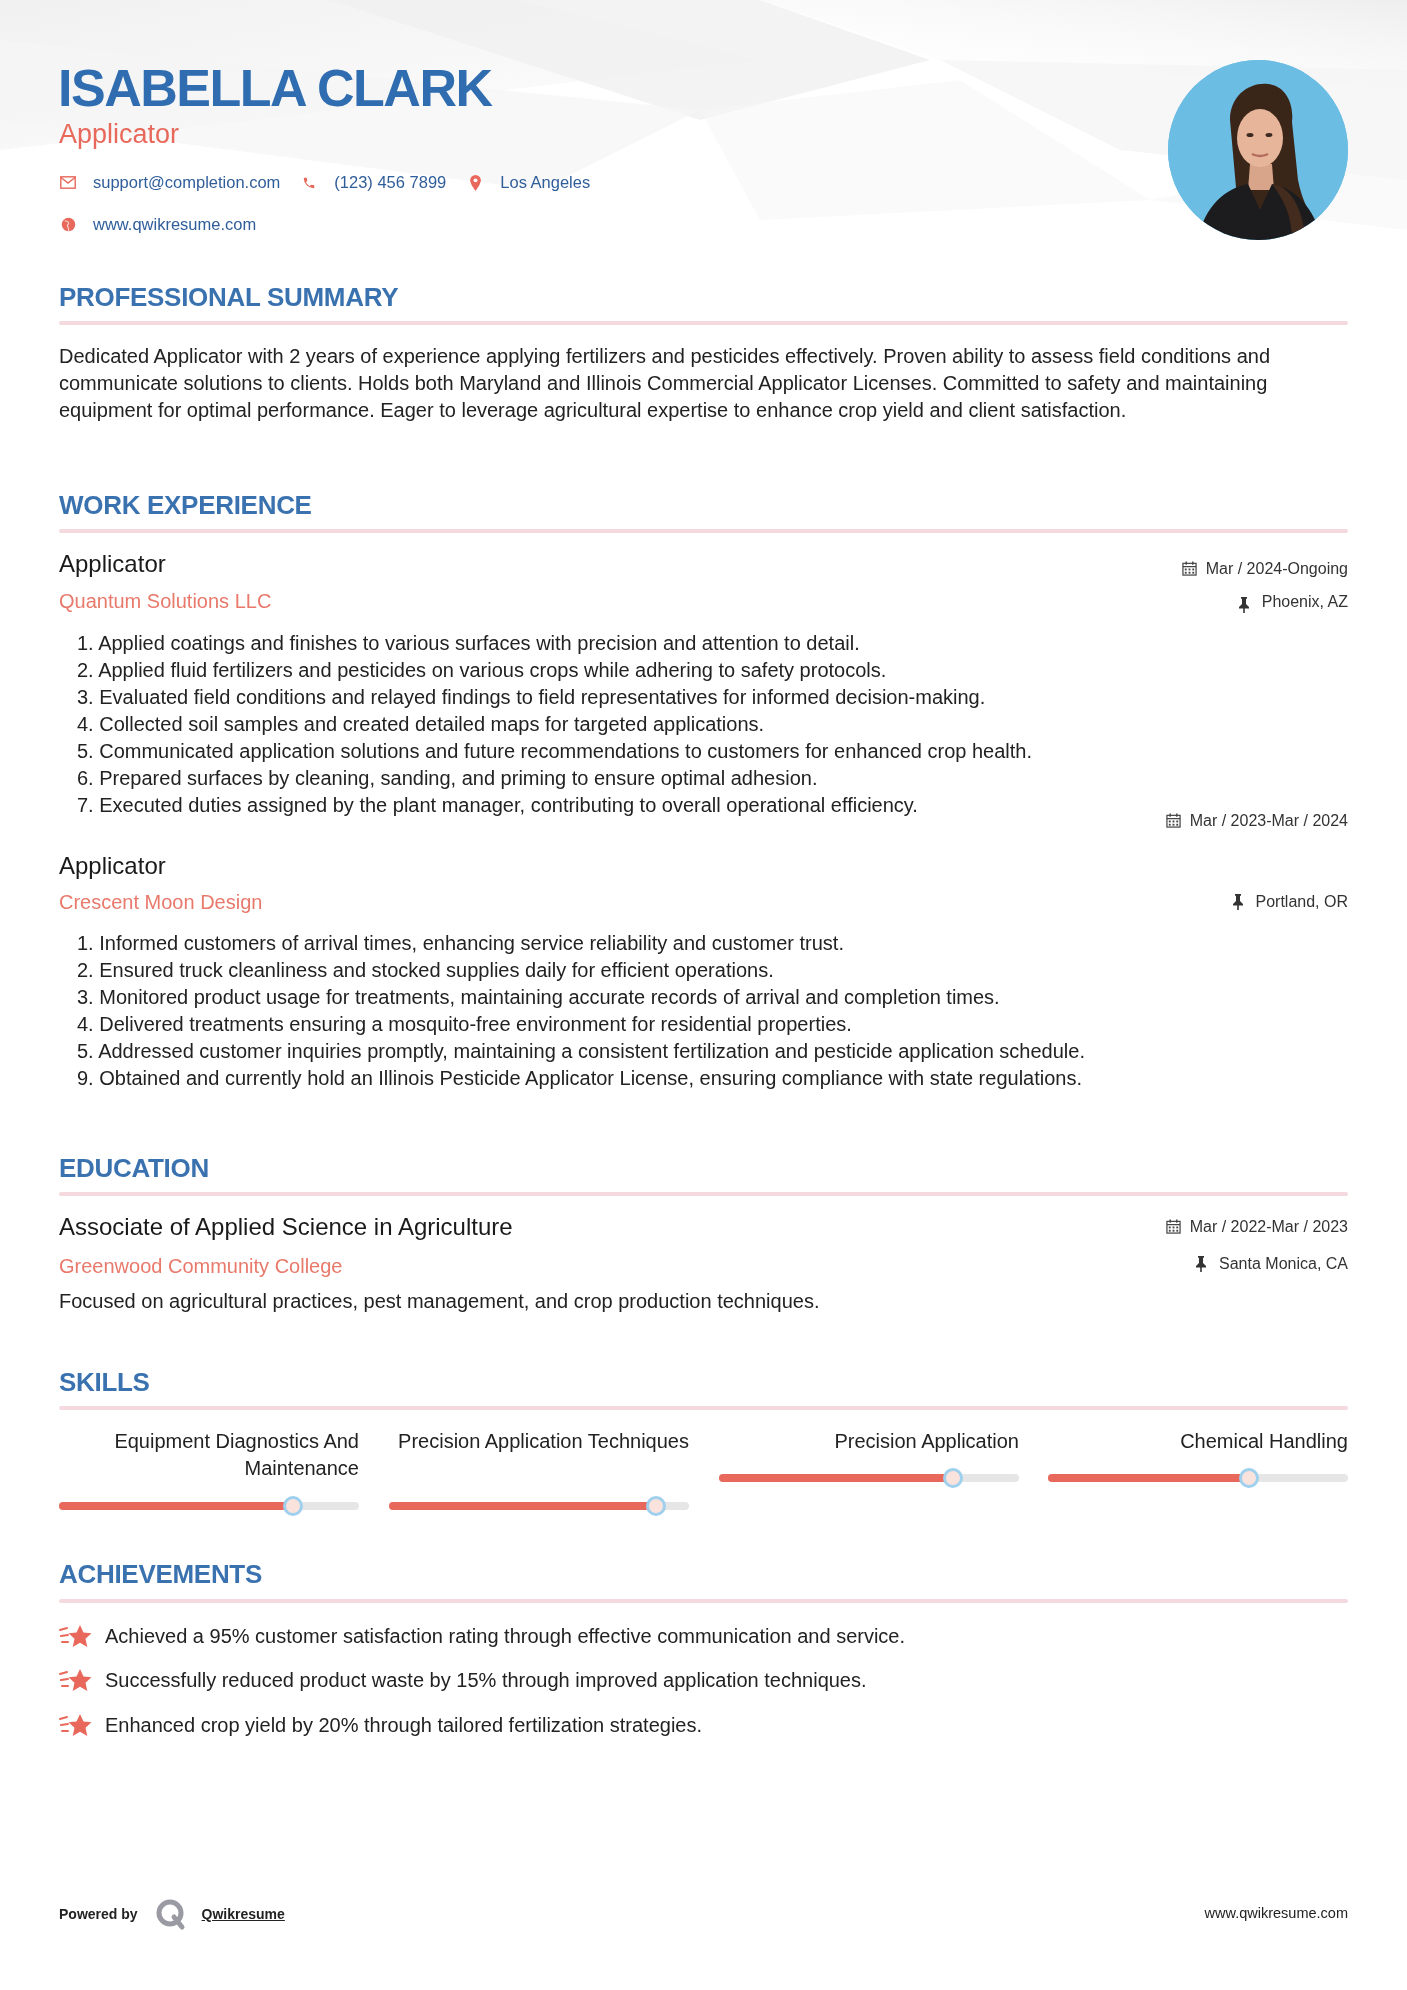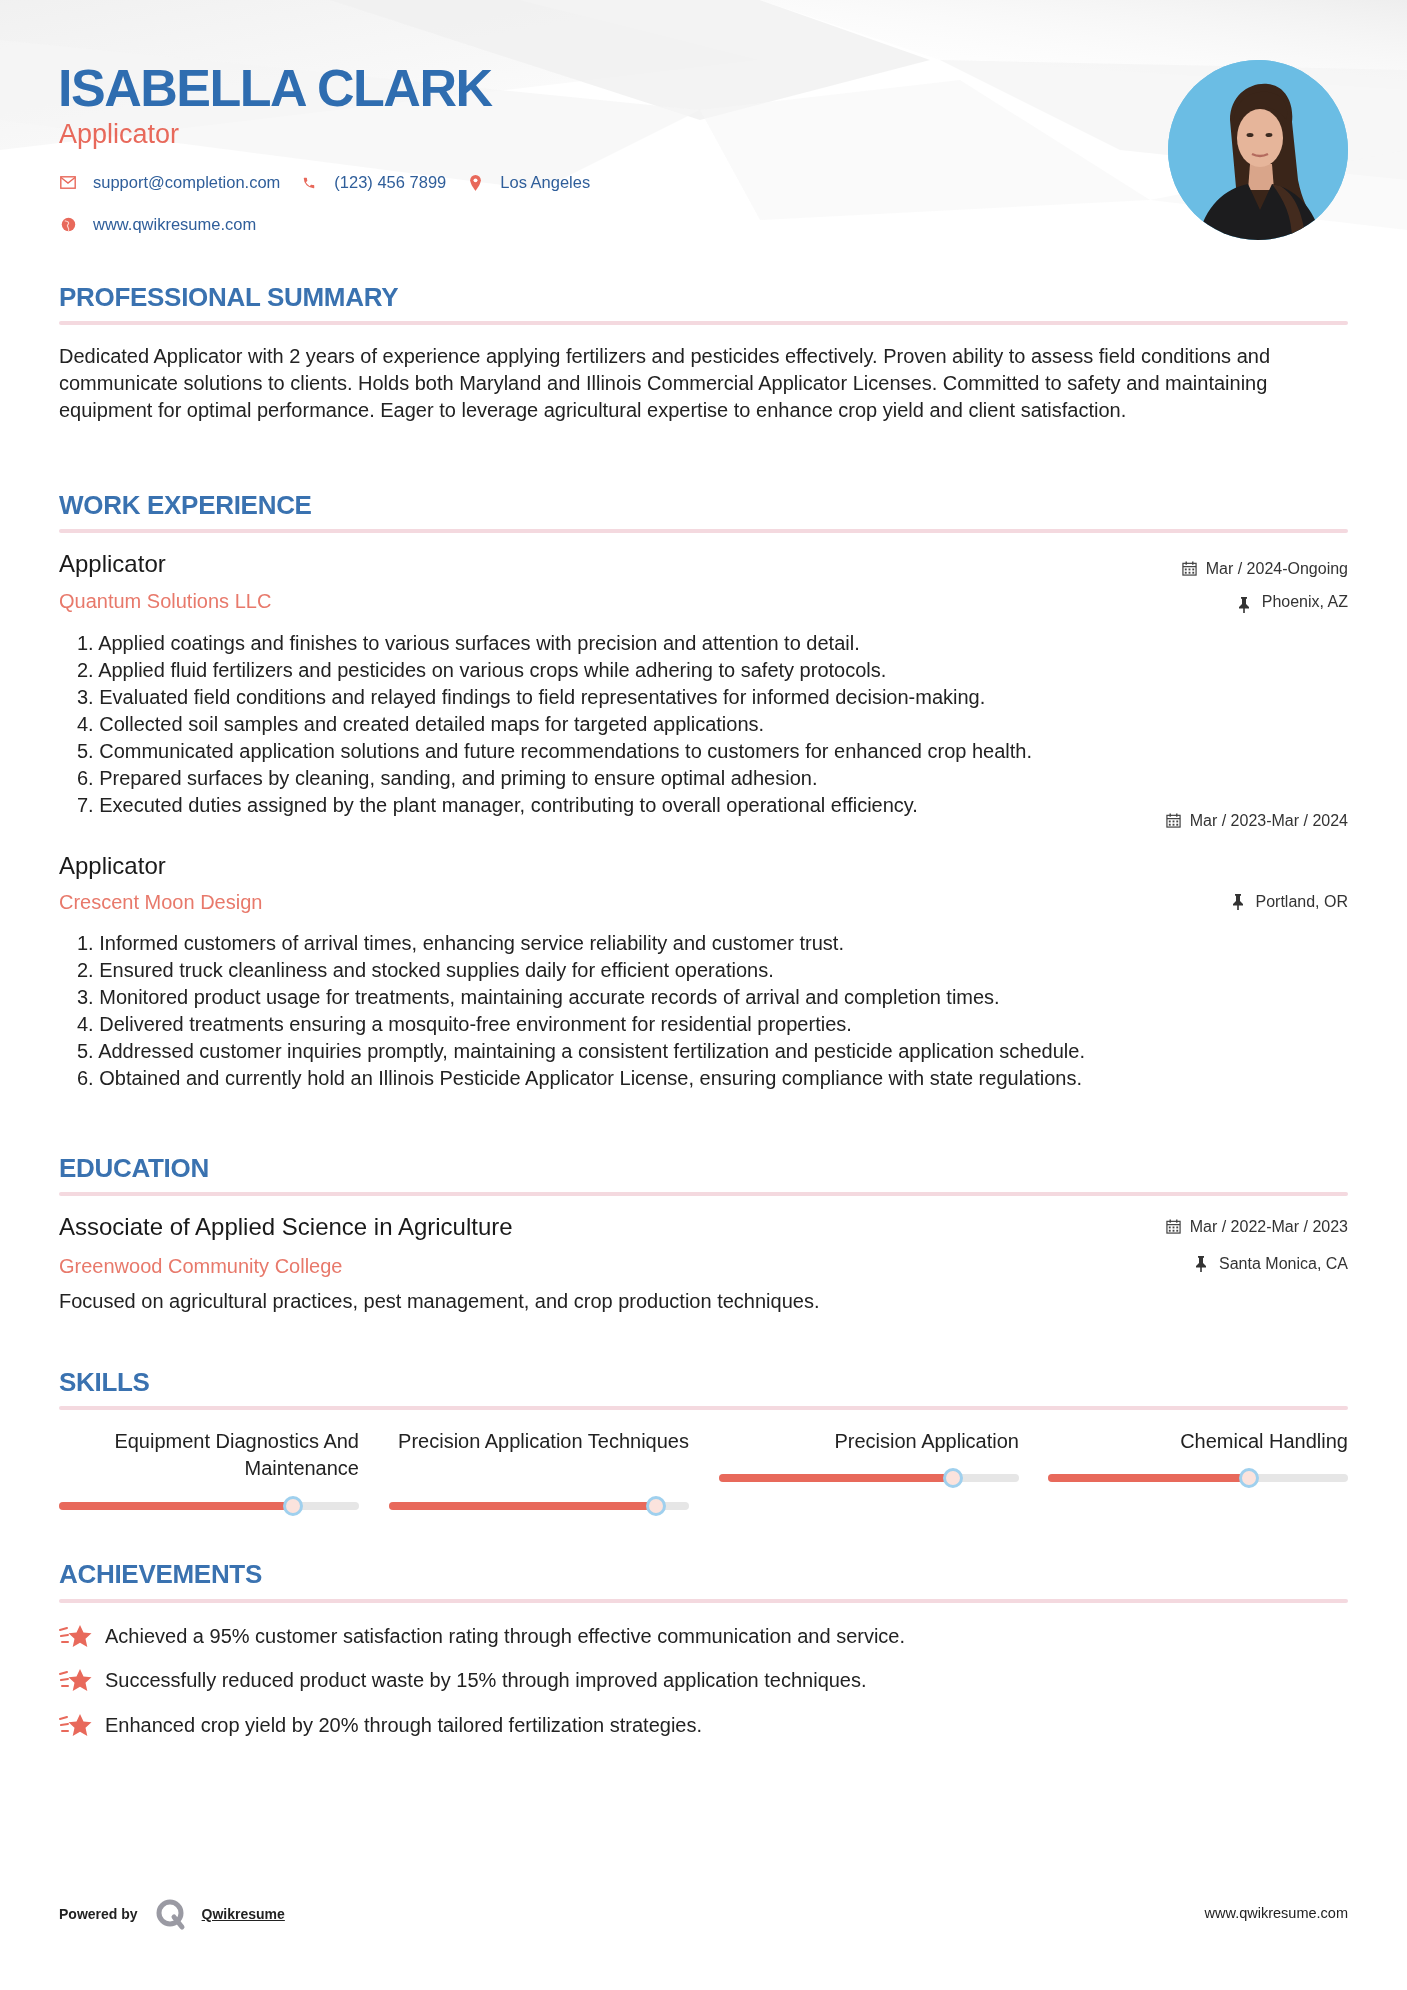--- a/index.html
+++ b/index.html
@@ -214,21 +214,21 @@
       </svg>
   </span>
   <span>Portland, OR</span>
 </div>
 <ul class="abs list" style="top:930px;">
   <li>1. Informed customers of arrival times, enhancing service reliability and customer trust.</li>
   <li>2. Ensured truck cleanliness and stocked supplies daily for efficient operations.</li>
   <li>3. Monitored product usage for treatments, maintaining accurate records of arrival and completion times.</li>
   <li>4. Delivered treatments ensuring a mosquito-free environment for residential properties.</li>
   <li>5. Addressed customer inquiries promptly, maintaining a consistent fertilization and pesticide application schedule.</li>
-  <li>6. Obtained and currently hold an Illinois Pesticide Applicator License, ensuring compliance with state regulations.</li>
+  <li>9. Obtained and currently hold an Illinois Pesticide Applicator License, ensuring compliance with state regulations.</li>
 </ul>
 
 <div class="abs sec-title" style="top:1152px;">EDUCATION</div>
 <div class="abs sec-line" style="top:1192px;"></div>
 <div class="abs job-title" style="top:1212px;">Associate of Applied Science in Agriculture</div>
 <div class="abs meta" style="top:1216px;">
   <span class="mi">
     <svg width="15" height="15" viewBox="0 0 16 16">
         <rect x="1" y="2.5" width="14" height="12.5" fill="none" stroke="#444" stroke-width="1.3"></rect>
         <line x1="1" y1="6" x2="15" y2="6" stroke="#444" stroke-width="1.3"></line>

